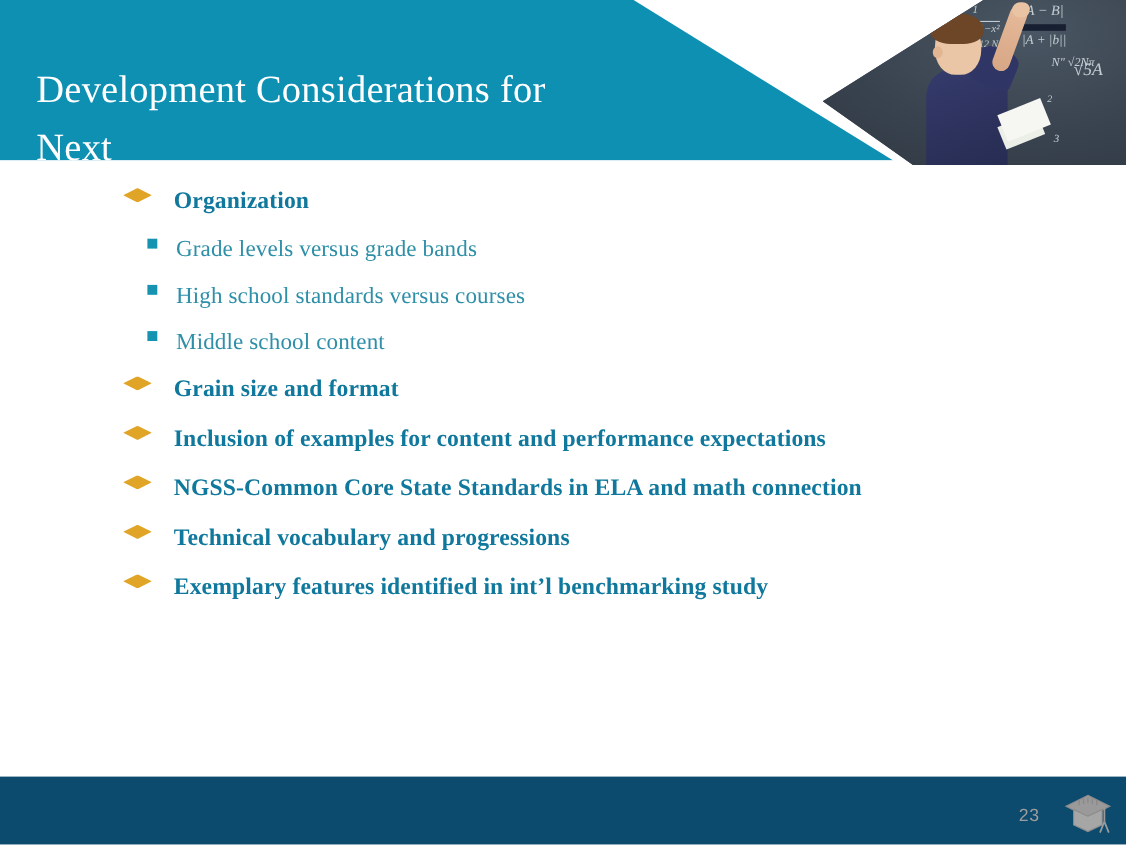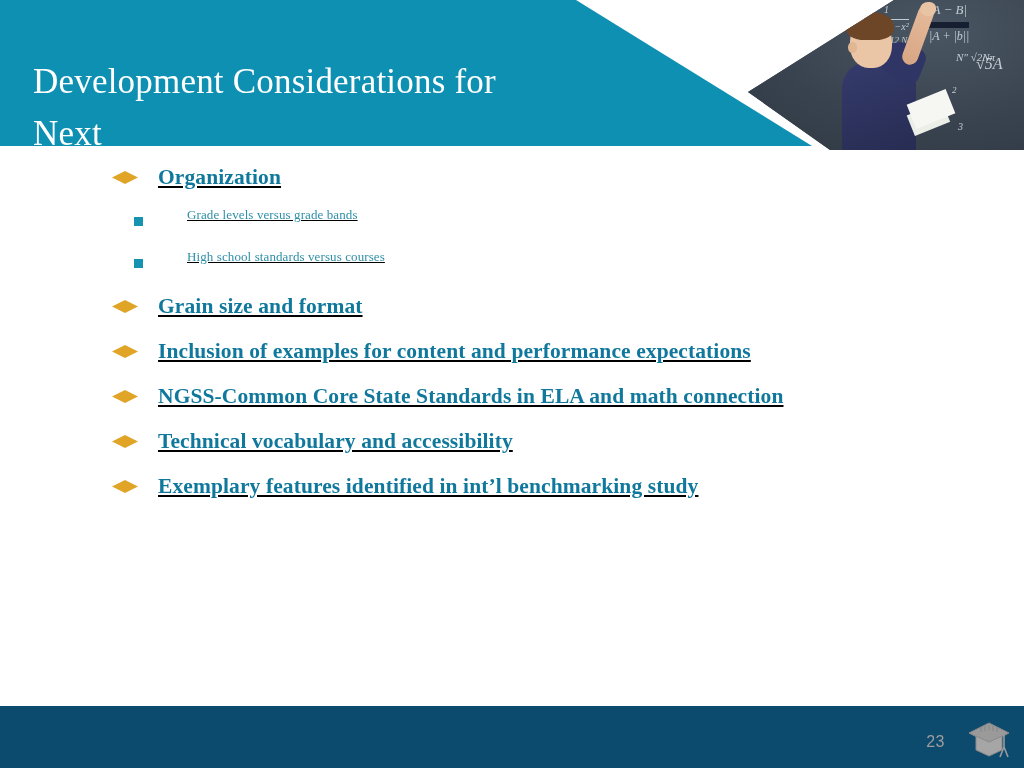--- a/index.html
+++ b/index.html
@@ -165,22 +165,21 @@
     position: absolute;
     left: 0;
     top: 160px;
     width: 1024px;
     height: 540px;
   }
 
   .bullet-row {
     position: relative;
     display: flex;
-    align-items: flex-start;
-    text-decoration: underline;
+    align-items: center;
   }
 
   
   .lvl1 {
     margin: 0 0 0 0;
     padding-left: 112px;
     min-height: 45px;
   }
   .lvl1 .marker {
     position: absolute;
@@ -212,24 +211,24 @@
   .lvl2 .marker {
     position: absolute;
     left: 134px;
     top: 12px;
     width: 9px;
     height: 9px;
     background: #1593b0;
     flex: none;
   }
   .lvl2 .txt {
-    margin-left: 53px;
+    margin-left: 26px;
     color: #2e8fa8;
     font-family: "Liberation Serif", serif;
-    font-size: 13px;
+    font-size: 21px;
     font-weight: normal;
     line-height: 1.55;
     letter-spacing: 0.1px;
   }
 
   
   .footer {
     position: absolute;
     left: 0;
     top: 706px;
@@ -301,35 +300,39 @@
         <span class="txt">Organization</span>
       </div>
       <div class="bullet-row lvl2">
         <span class="marker"></span>
         <span class="txt">Grade levels versus grade bands</span>
       </div>
       <div class="bullet-row lvl2">
         <span class="marker"></span>
         <span class="txt">High school standards versus courses</span>
       </div>
+      <div class="bullet-row lvl2">
+        <span class="marker"></span>
+        <span class="txt">Middle school content</span>
+      </div>
       <div class="bullet-row lvl1">
         <span class="marker"></span>
         <span class="txt">Grain size and format</span>
       </div>
       <div class="bullet-row lvl1">
         <span class="marker"></span>
         <span class="txt">Inclusion of examples for content and performance expectations</span>
       </div>
       <div class="bullet-row lvl1">
         <span class="marker"></span>
         <span class="txt">NGSS-Common Core State Standards in ELA and math connection</span>
       </div>
       <div class="bullet-row lvl1">
         <span class="marker"></span>
-        <span class="txt">Technical vocabulary and accessibility</span>
+        <span class="txt">Technical vocabulary and progressions</span>
       </div>
       <div class="bullet-row lvl1">
         <span class="marker"></span>
         <span class="txt">Exemplary features identified in int’l benchmarking study</span>
       </div>
     </div>
 
   <div class="footer">
     <span class="page-number">23</span>
     <span class="logo">

